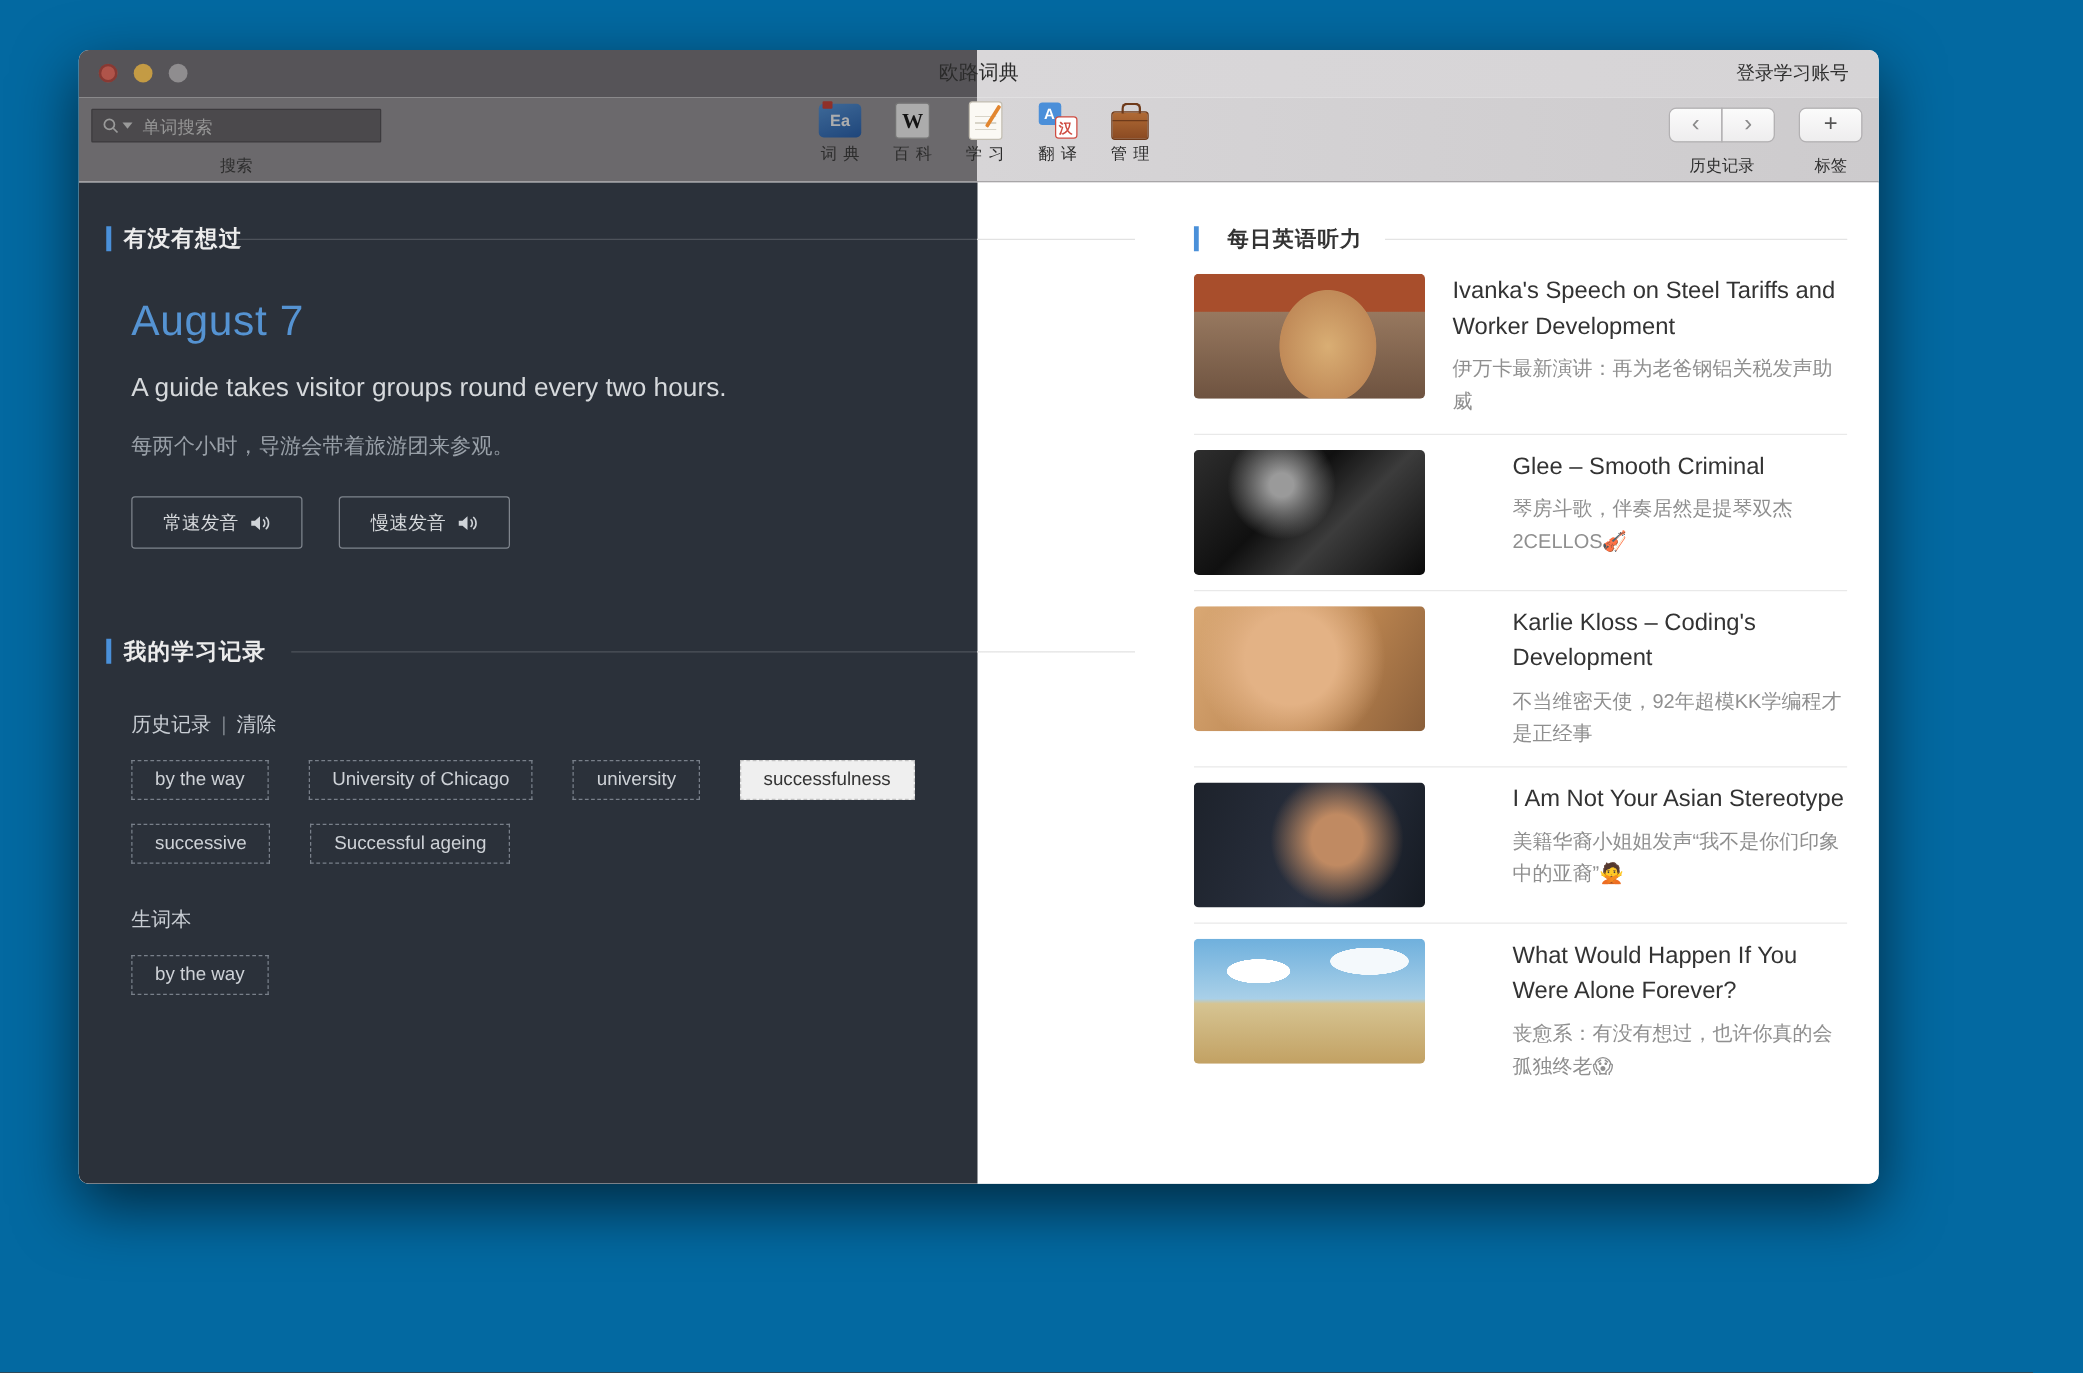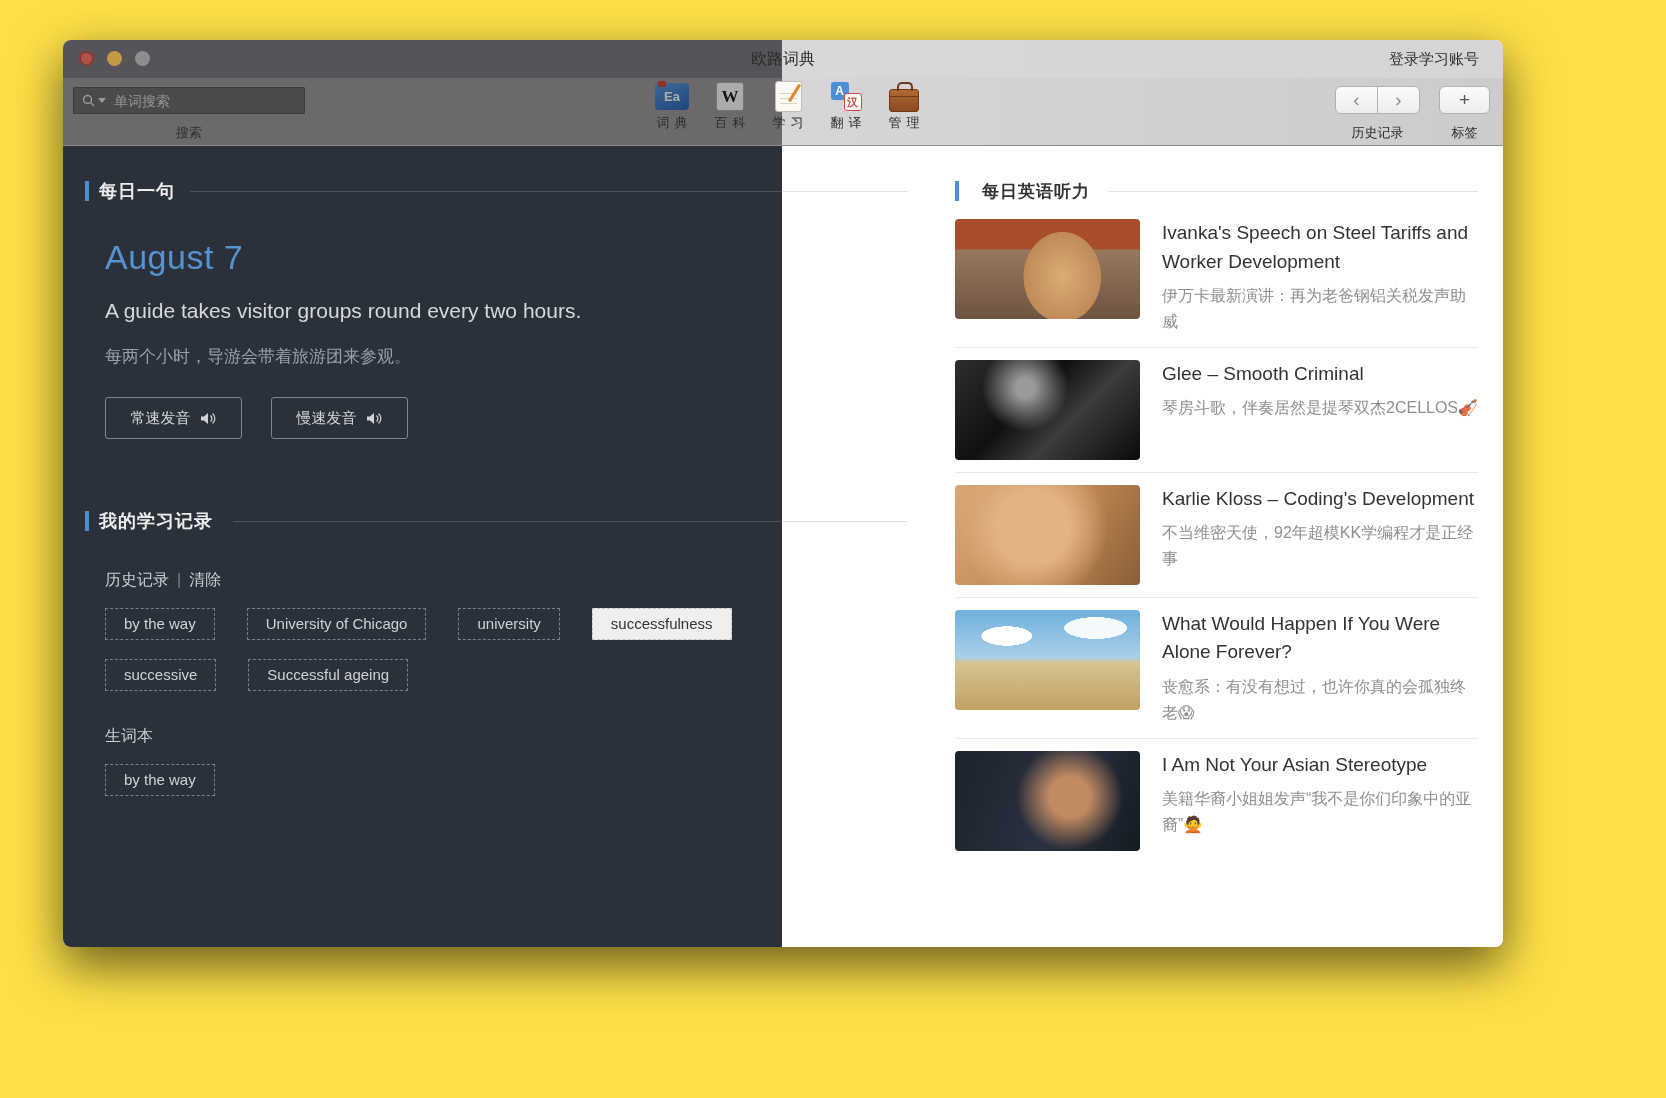--- a/index.html
+++ b/index.html
@@ -1,16 +1,16 @@
 <!DOCTYPE html>
 <html><head>
 <meta charset="utf-8">
 <style>
   html,body{margin:0;padding:0;background:#000;font-family:"Liberation Sans","DejaVu Sans",sans-serif;}
-  .stage{position:relative;width:1666px;height:1098px;background:#fde047;overflow:hidden;}
+  .stage{position:relative;width:1666px;height:1098px;background:#0369a1;overflow:hidden;}
   .window{position:absolute;left:63px;top:40px;width:1440px;height:907px;background:#fff;border-radius:8px;overflow:hidden;box-shadow:0 18px 50px rgba(0,0,0,.6);}
 
   
   .titlebar{position:relative;height:38px;background:linear-gradient(90deg,#565458 0,#565458 719px,#d9d7d9 719px,#d6d4d6 100%);}
   .traffic{position:absolute;left:16px;top:11px;display:flex;gap:13px;}
   .tl{width:15px;height:15px;border-radius:50%;display:inline-block;cursor:default;}
   .tl.red{background:#b0544a;box-shadow:inset 0 0 0 2px rgba(60,10,8,.35);}
   .tl.yellow{background:#c49b44;}
   .tl.gray{background:#8f8d8f;}
   .win-title{position:absolute;left:50%;top:0;transform:translateX(-50%);line-height:38px;font-size:16px;color:#2b2b2b;white-space:nowrap;}
@@ -80,21 +80,21 @@
   .wordbook-label{position:absolute;left:42px;top:580px;font-size:16px;color:#c9ced4;}
 
   .right-col{position:absolute;left:892px;top:0;width:523px;bottom:0;overflow:hidden;}
   .rsec{position:absolute;left:0;right:0;top:35px;height:20px;display:flex;align-items:center;}
   .rbar{width:4px;height:20px;background:#4a90d9;flex:none;}
   .rsec-title{margin-left:23px;font-size:17px;font-weight:bold;color:#333;letter-spacing:1px;white-space:nowrap;}
   .rrule{flex:1;height:1px;background:#e4e4e4;margin-left:18px;}
   .listen-list{position:absolute;left:0;right:0;top:73px;bottom:0;overflow:hidden;}
   .litem{display:flex;padding:12px 0;cursor:pointer;}
   .litem:first-child{padding-top:0;}
-  .litem + .litem{border-top:1px solid #e9e9e9;}
+  .litem + .litem{border-top:1px solid #e9e9e9;gap:48px;}
   .thumb{width:185px;height:100px;border-radius:4px;margin-right:22px;flex:none;}
   .litext{flex:1;min-width:0;}
   .lititle{font-size:19px;color:#333;line-height:1.5;}
   .lisub{font-size:16px;color:#8f8f8f;line-height:1.62;margin-top:7px;}
   .thumb-1{background:radial-gradient(ellipse 62px 72px at 58% 58%,#d9ae74 0%,#c08a58 62%,transparent 63%),linear-gradient(180deg,#a84e2c 0%,#a84e2c 30%,#97785f 31%,#6e5340 100%);}
   .thumb-2{background:radial-gradient(circle at 38% 28%,#9a9a9a 0 7%,transparent 32%),linear-gradient(135deg,#2e2e2e 0%,#101010 40%,#3c3c3c 62%,#0a0a0a 100%);}
   .thumb-3{background:radial-gradient(circle at 42% 42%,#e3b285 0 30%,transparent 62%),linear-gradient(120deg,#d9a874 0%,#b9834f 60%,#8a5f3a 100%);}
   .thumb-4{background:radial-gradient(circle at 62% 46%,#c08a62 0 16%,transparent 42%),linear-gradient(110deg,#1d222b 0%,#2a3140 55%,#151a22 100%);}
   .thumb-5{background:radial-gradient(ellipse 42px 16px at 28% 26%,#fff 0 60%,transparent 61%),radial-gradient(ellipse 52px 18px at 76% 18%,#f4f9fc 0 60%,transparent 61%),linear-gradient(180deg,#6fb0dd 0%,#a9d0e8 48%,#d6c492 52%,#c2a163 100%);}
 </style>
@@ -169,21 +169,21 @@
       <button class="plus-btn">+</button>
       <div class="tb-label lbl-tags">标签</div>
     </div>
 
     <div class="content">
       <div class="dark-pane"></div>
 
       <div class="left-col">
         <div class="lsec" style="top:35px">
           <span class="accent-bar"></span>
-          <span class="lsec-title">每日一句</span>
+          <span class="lsec-title">有没有想过</span>
           <span class="lrule lrule1"></span>
         </div>
         <div class="ds-date">August 7</div>
         <div class="ds-en">A guide takes visitor groups round every two hours.</div>
         <div class="ds-zh">每两个小时，导游会带着旅游团来参观。</div>
         <div class="pron-row">
           <button class="pron-btn">
             <span>常速发音</span>
             <svg width="17" height="15" viewBox="0 0 17 15">
                 <path d="M1 5.5 L4 5.5 L8 2 L8 13 L4 9.5 L1 9.5 Z" fill="#cfd3d8"></path>
@@ -247,31 +247,31 @@
             </div>
           </div>
           <div class="litem">
             <div class="thumb thumb-3"></div>
             <div class="litext">
               <div class="lititle">Karlie Kloss – Coding's Development</div>
               <div class="lisub">不当维密天使，92年超模KK学编程才是正经事</div>
             </div>
           </div>
           <div class="litem">
+            <div class="thumb thumb-4"></div>
+            <div class="litext">
+              <div class="lititle">I Am Not Your Asian Stereotype</div>
+              <div class="lisub">美籍华裔小姐姐发声“我不是你们印象中的亚裔”🙅</div>
+            </div>
+          </div>
+          <div class="litem">
             <div class="thumb thumb-5"></div>
             <div class="litext">
               <div class="lititle">What Would Happen If You Were Alone Forever?</div>
               <div class="lisub">丧愈系：有没有想过，也许你真的会孤独终老😱</div>
             </div>
           </div>
-          <div class="litem">
-            <div class="thumb thumb-4"></div>
-            <div class="litext">
-              <div class="lititle">I Am Not Your Asian Stereotype</div>
-              <div class="lisub">美籍华裔小姐姐发声“我不是你们印象中的亚裔”🙅</div>
-            </div>
-          </div>
         </div>
       </div>
     </div>
 
   </div>
 </div>
 
 </body></html>

